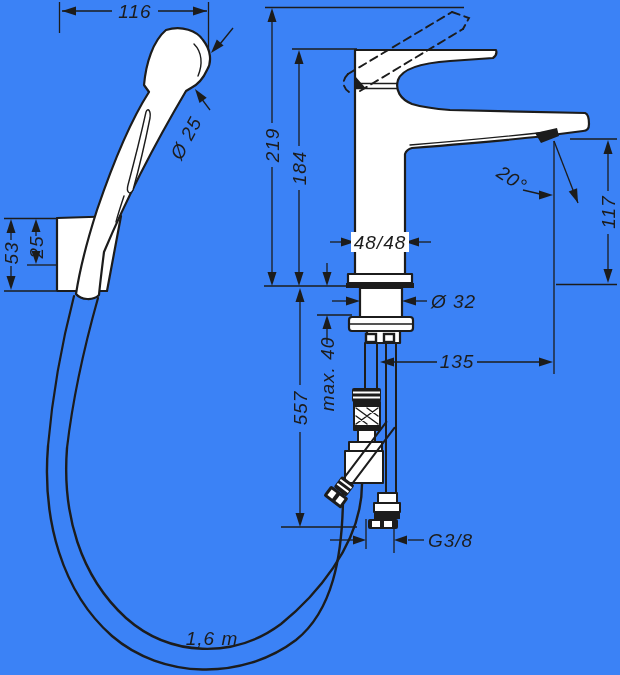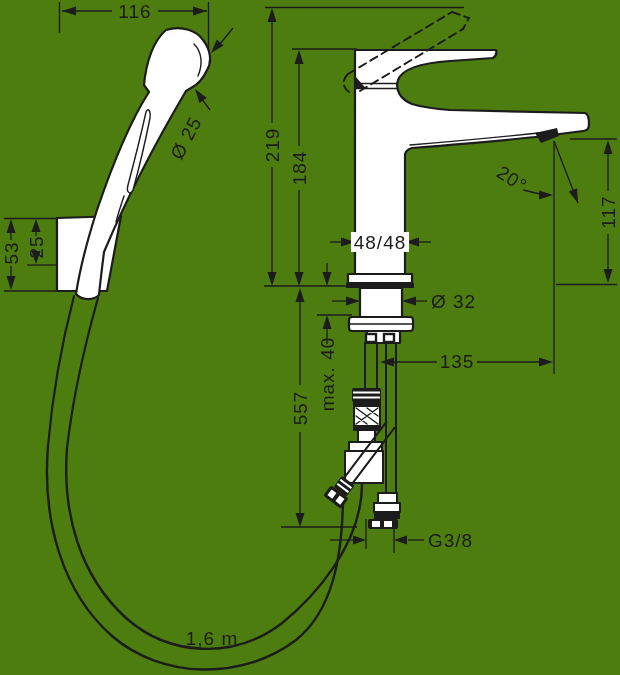--- a/index.html
+++ b/index.html
@@ -1,16 +1,16 @@
 <!DOCTYPE html>
 <html><head>
 <meta charset="utf-8">
 <style>
   html,body{margin:0;padding:0;background:#ffffff;}
-  .stage{width:620px;height:675px;position:relative;background:#4d7c0f;overflow:hidden;}
+  .stage{width:620px;height:675px;position:relative;background:#3b82f6;overflow:hidden;font-style:italic;}
   svg{display:block;}
   .dim-text{font-family:"Liberation Sans","DejaVu Sans",sans-serif;font-size:19px;letter-spacing:1px;fill:#1c1c1c;}
   .outline{fill:#ffffff;stroke:#1c1c1c;stroke-width:2.2;stroke-linejoin:round;stroke-linecap:round;}
   .thin{fill:none;stroke:#1c1c1c;stroke-width:1.4;stroke-linecap:round;}
   .dimline{stroke:#1c1c1c;stroke-width:1.3;fill:none;}
   .arrow{fill:#1c1c1c;stroke:none;}
   .solidfill{fill:#1c1c1c;stroke:none;}
   .dashed{fill:none;stroke:#1c1c1c;stroke-width:1.9;stroke-dasharray:8 5;stroke-linecap:round;}
 </style>
 </head>

